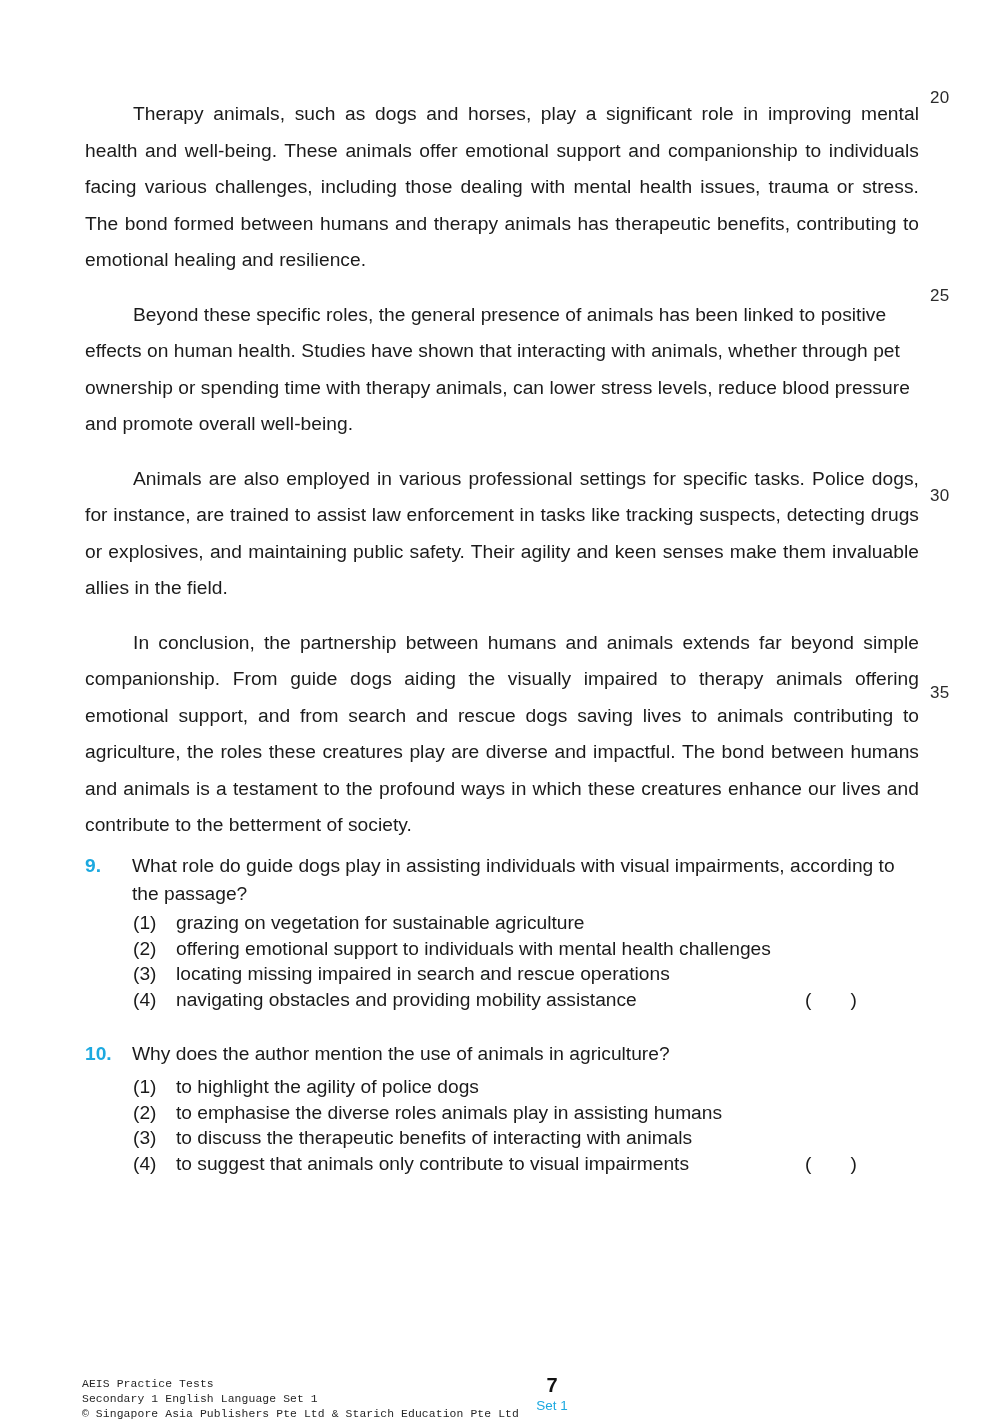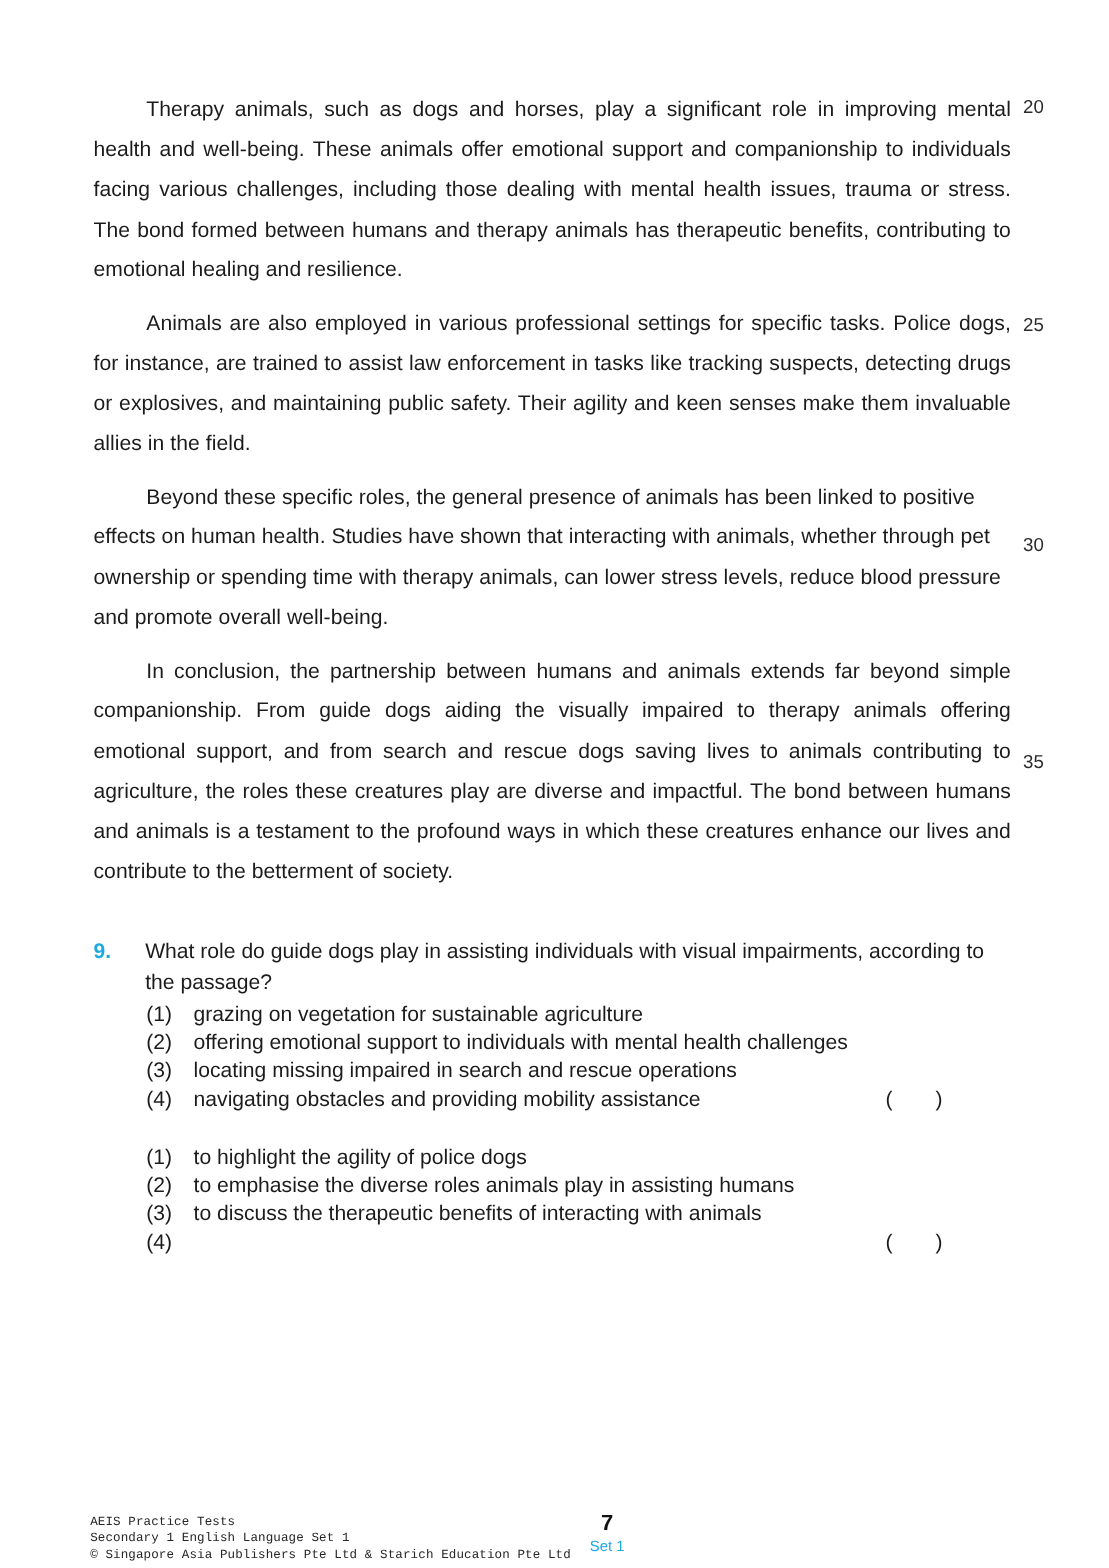--- a/index.html
+++ b/index.html
@@ -25,21 +25,21 @@
     position: absolute;
     left: 85px;
     top: 78px;
     width: 834px;
   }
   .para {
     position: relative;
     font-size: 19.2px;
     line-height: 36.5px;
     color: #1b1b1b;
-    margin: 4px 0 12px 0;
+    margin: 18px 0 12px 0;
     text-indent: 48px;
     letter-spacing: 0.05px;
   }
   .para.justify { text-align: justify; text-justify: inter-word; }
   .para.ragged  { text-align: left; }
 
   
   .linenum {
     position: absolute;
     left: 930px;
@@ -139,22 +139,22 @@
     line-height: 18px;
   }
 </style>
 </head>
 <body>
 
 <div class="page">
 
   <div class="passage">
     <p class="para justify">Therapy animals, such as dogs and horses, play a significant role in improving mental health and well-being. These animals offer emotional support and companionship to individuals facing various challenges, including those dealing with mental health issues, trauma or stress. The bond formed between humans and therapy animals has therapeutic benefits, contributing to emotional healing and resilience.</p>
+    <p class="para ragged">Beyond these specific roles, the general presence of animals has been linked to positive effects on human health. Studies have shown that interacting with animals, whether through pet ownership or spending time with therapy animals, can lower stress levels, reduce blood pressure and promote overall well-being.</p>
     <p class="para justify">Animals are also employed in various professional settings for specific tasks. Police dogs, for instance, are trained to assist law enforcement in tasks like tracking suspects, detecting drugs or explosives, and maintaining public safety. Their agility and keen senses make them invaluable allies in the field.</p>
-    <p class="para ragged">Beyond these specific roles, the general presence of animals has been linked to positive effects on human health. Studies have shown that interacting with animals, whether through pet ownership or spending time with therapy animals, can lower stress levels, reduce blood pressure and promote overall well-being.</p>
     <p class="para justify">In conclusion, the partnership between humans and animals extends far beyond simple companionship. From guide dogs aiding the visually impaired to therapy animals offering emotional support, and from search and rescue dogs saving lives to animals contributing to agriculture, the roles these creatures play are diverse and impactful. The bond between humans and animals is a testament to the profound ways in which these creatures enhance our lives and contribute to the betterment of society.</p>
   </div>
 
   <div class="linenum" style="top:88px">20</div>
   <div class="linenum" style="top:286px">25</div>
   <div class="linenum" style="top:486px">30</div>
   <div class="linenum" style="top:683px">35</div>
 
   <div class="questions">
 
@@ -178,35 +178,40 @@
         </div>
         <div class="option">
           <span class="opt-marker">(4)</span>
           <span class="opt-text">navigating obstacles and providing mobility assistance</span>
           <span class="opt-answer">(      )</span>
         </div>
       </div>
     </div>
 
     <div class="question-block" style="margin-top:28px">
+      <div class="q-head">
+        <div class="q-num">10.</div>
+        <div class="q-text">Why does the author mention the use of animals in agriculture?</div>
+      </div>
       <div class="options" style="margin-top:6px">
         <div class="option">
           <span class="opt-marker">(1)</span>
           <span class="opt-text">to highlight the agility of police dogs</span>
         </div>
         <div class="option">
           <span class="opt-marker">(2)</span>
           <span class="opt-text">to emphasise the diverse roles animals play in assisting humans</span>
         </div>
         <div class="option">
           <span class="opt-marker">(3)</span>
           <span class="opt-text">to discuss the therapeutic benefits of interacting with animals</span>
         </div>
         <div class="option">
           <span class="opt-marker">(4)</span>
+          <span class="opt-text">to suggest that animals only contribute to visual impairments</span>
           <span class="opt-answer">(      )</span>
         </div>
       </div>
     </div>
 
   </div>
 
   <div class="footer">
     <div class="footer-left">
       <div>AEIS Practice Tests</div>

